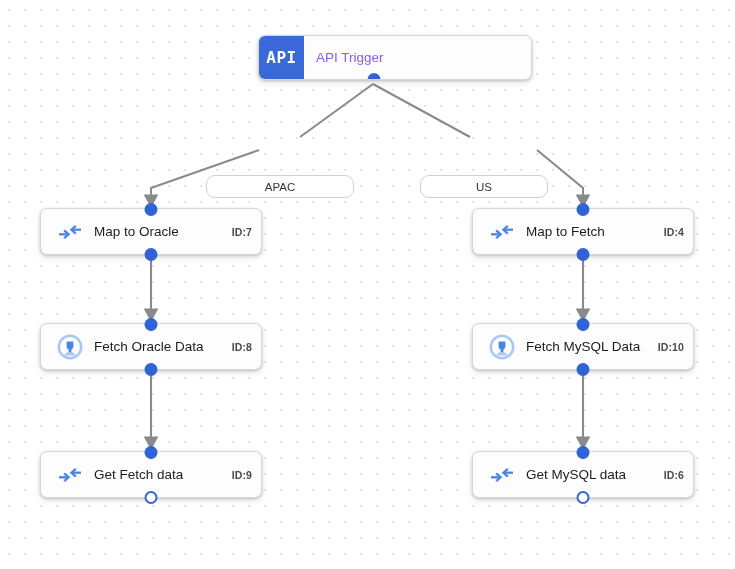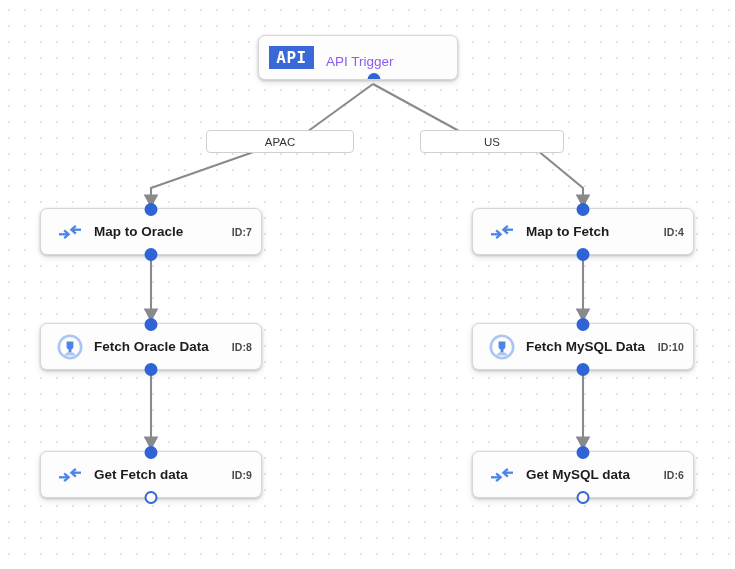--- a/index.html
+++ b/index.html
@@ -54,25 +54,24 @@
     box-shadow: 0 1px 3px rgba(0,0,0,0.20), 0 3px 7px rgba(0,0,0,0.09);
     display: flex;
     align-items: center;
     overflow: visible;
   }
 
   
   .node.trigger {
     left: 258px;
     top: 35px;
-    width: 200px;
+    width: 274px;
     height: 45px;
-    padding: 10px;
+    padding: 0;
     overflow: hidden;
-    align-items: flex-end;
   }
 
   .api-badge {
     width: 45px;
     height: 100%;
     background: #3b68d8;
     display: flex;
     align-items: center;
     justify-content: center;
     flex: none;
@@ -104,21 +103,21 @@
     width: 30px;
     height: 30px;
     flex: none;
     display: flex;
     align-items: center;
     justify-content: center;
   }
 
   .node.step .node-label {
     font-size: 13.5px;
-    font-weight: bold;
+    font-weight: normal;
     color: #1d1d1f;
     white-space: nowrap;
     margin-left: 9px;
   }
 
   .id-badge {
     position: absolute;
     right: 9px;
     top: 5px;
     font-size: 10.5px;
@@ -144,26 +143,27 @@
 
   
   .node.trigger .port.out { bottom: -6.5px; }
 
   
   .branch-label {
     position: absolute;
     height: 23px;
     background: #ffffff;
     border: 1px solid #cfd0d2;
-    border-radius: 4px;
+    border-radius: 9px;
     display: flex;
     align-items: center;
     justify-content: center;
     font-size: 11.5px;
     color: #333335;
+    margin-top: 45px;
   }
 
   
   .ico { display: block; }
 </style>
 </head>
 <body>
 
 <div id="canvas">
 
@@ -194,21 +194,21 @@
       <span>API</span>
     </div>
     <div class="trigger-title">API Trigger</div>
     <div class="port filled out" style="left:115px;"></div>
   </div>
 
   <div class="branch-label" style="left:206px; top:130px; width:148px;">
     <span>APAC</span>
   </div>
 
-  <div class="branch-label" style="left:420px; top:130px; width:144px;">
+  <div class="branch-label" style="left:420px; top:130px; width:128px;">
     <span>US</span>
   </div>
 
   <div class="node step" style="left:40px; top:208px;">
     <div class="port filled in"></div>
     <div class="icon-slot">
       <svg class="ico" width="26" height="18" viewBox="0 0 26 18">
         <path d="M2 11.3 L11 11.3" stroke="#4a86e8" stroke-width="2.3" fill="none"></path>
         <path d="M7.2 7.4 L11.6 11.3 L7.2 15.2" stroke="#4a86e8" stroke-width="2.3" fill="none" stroke-linejoin="miter"></path>
         <path d="M24 6.7 L15 6.7" stroke="#4a86e8" stroke-width="2.3" fill="none"></path>

